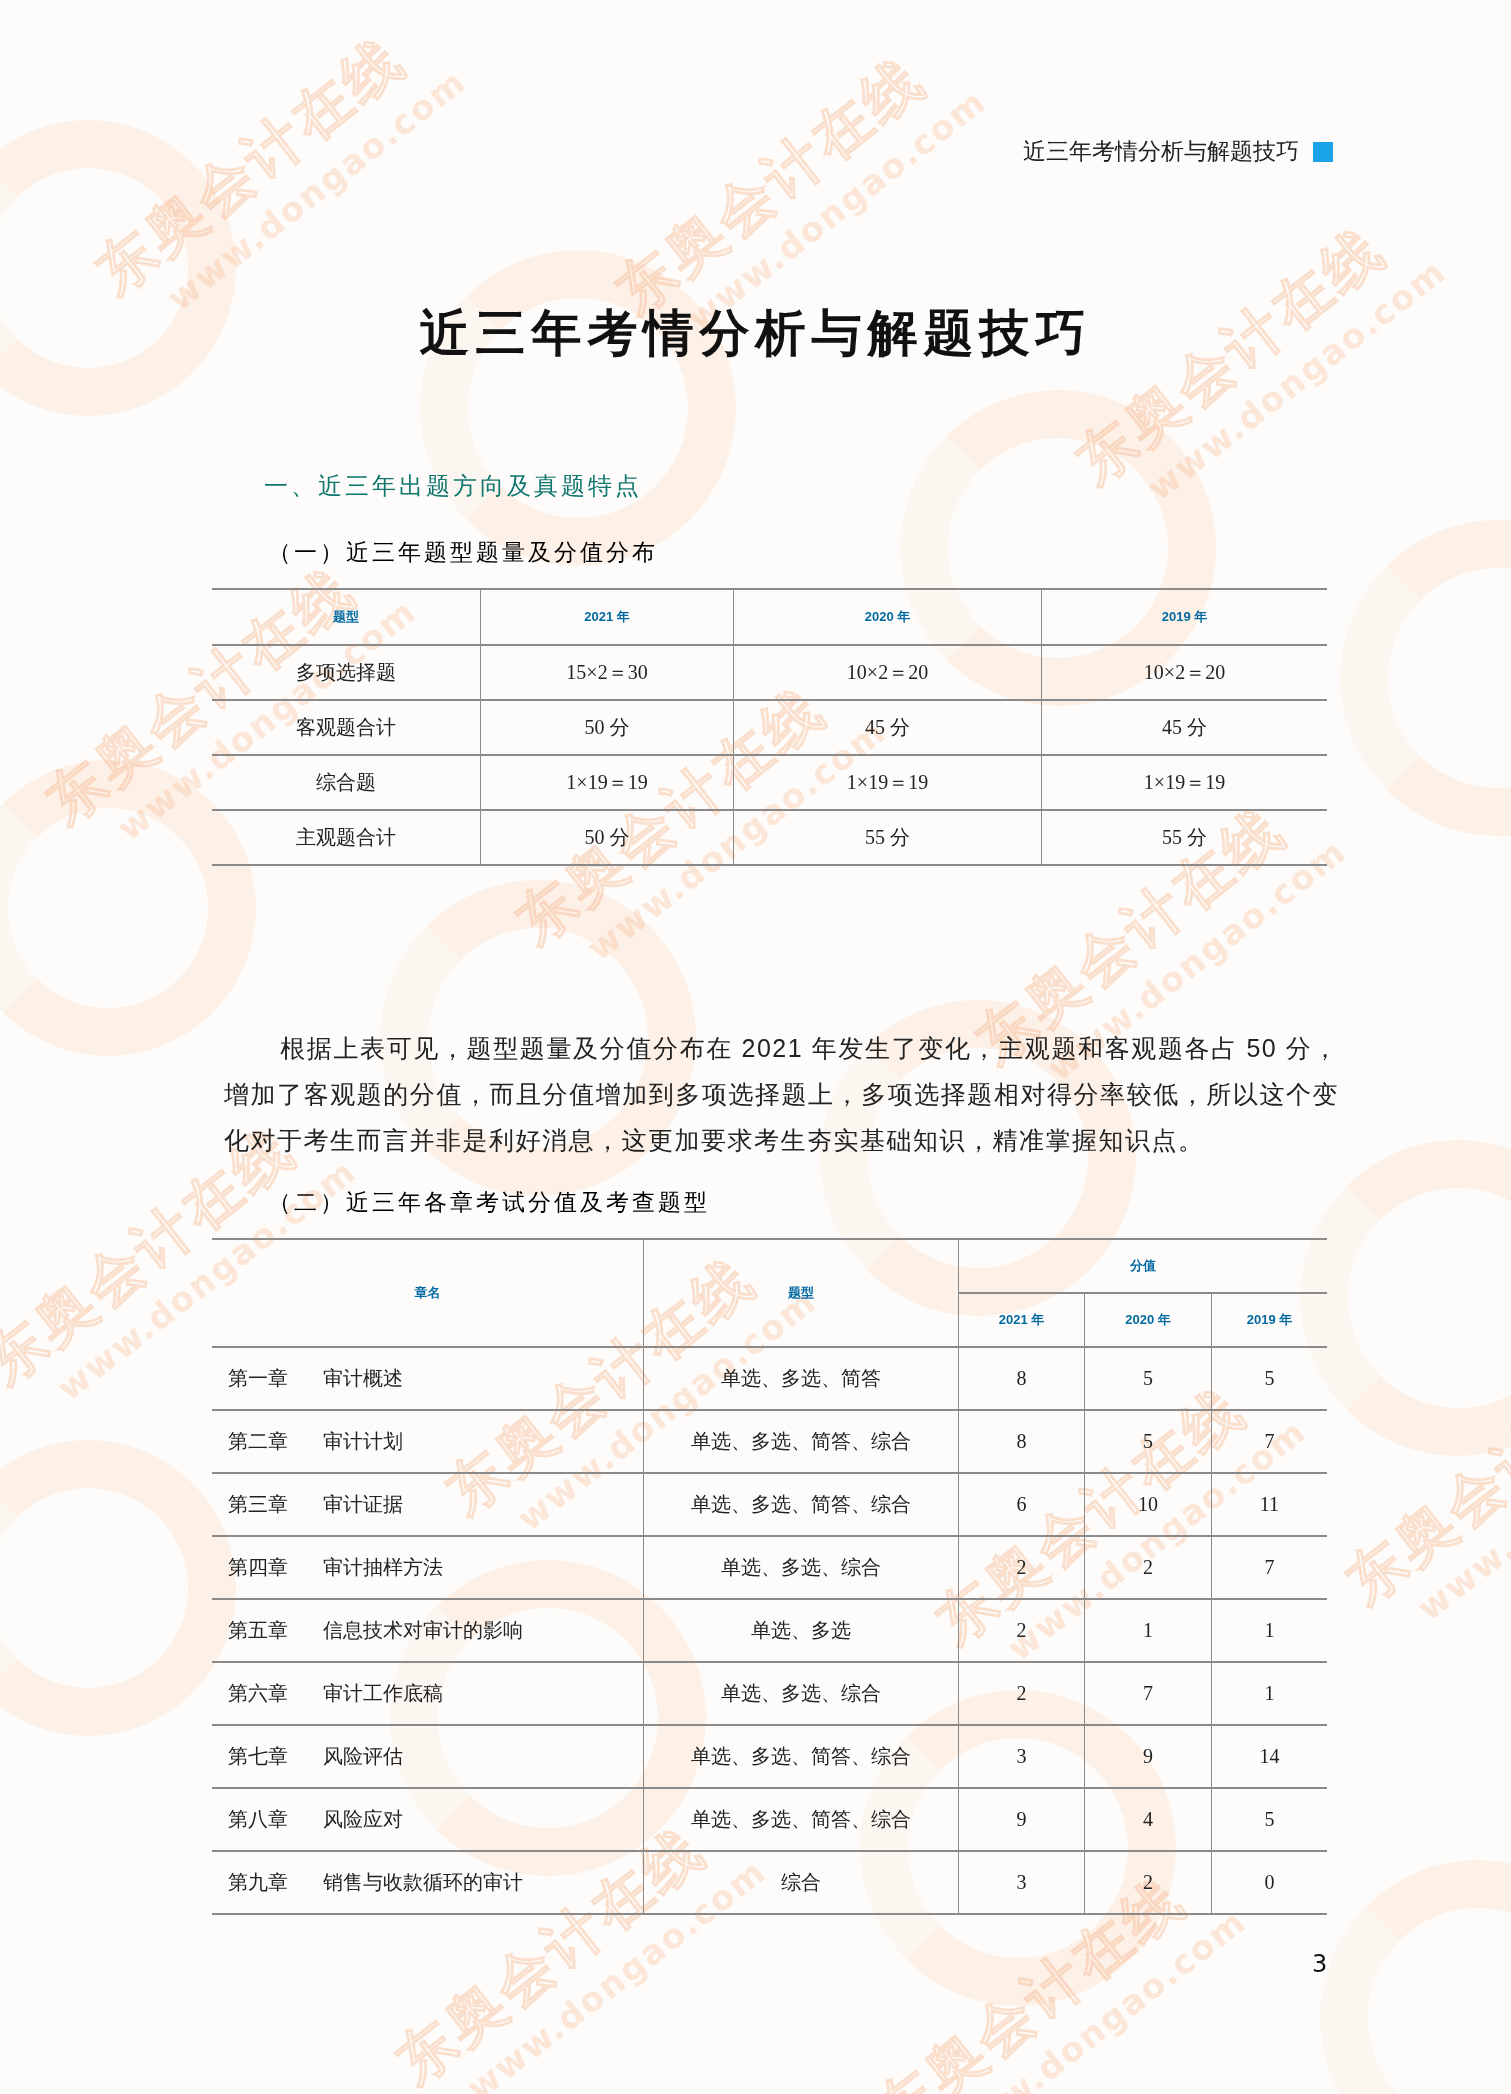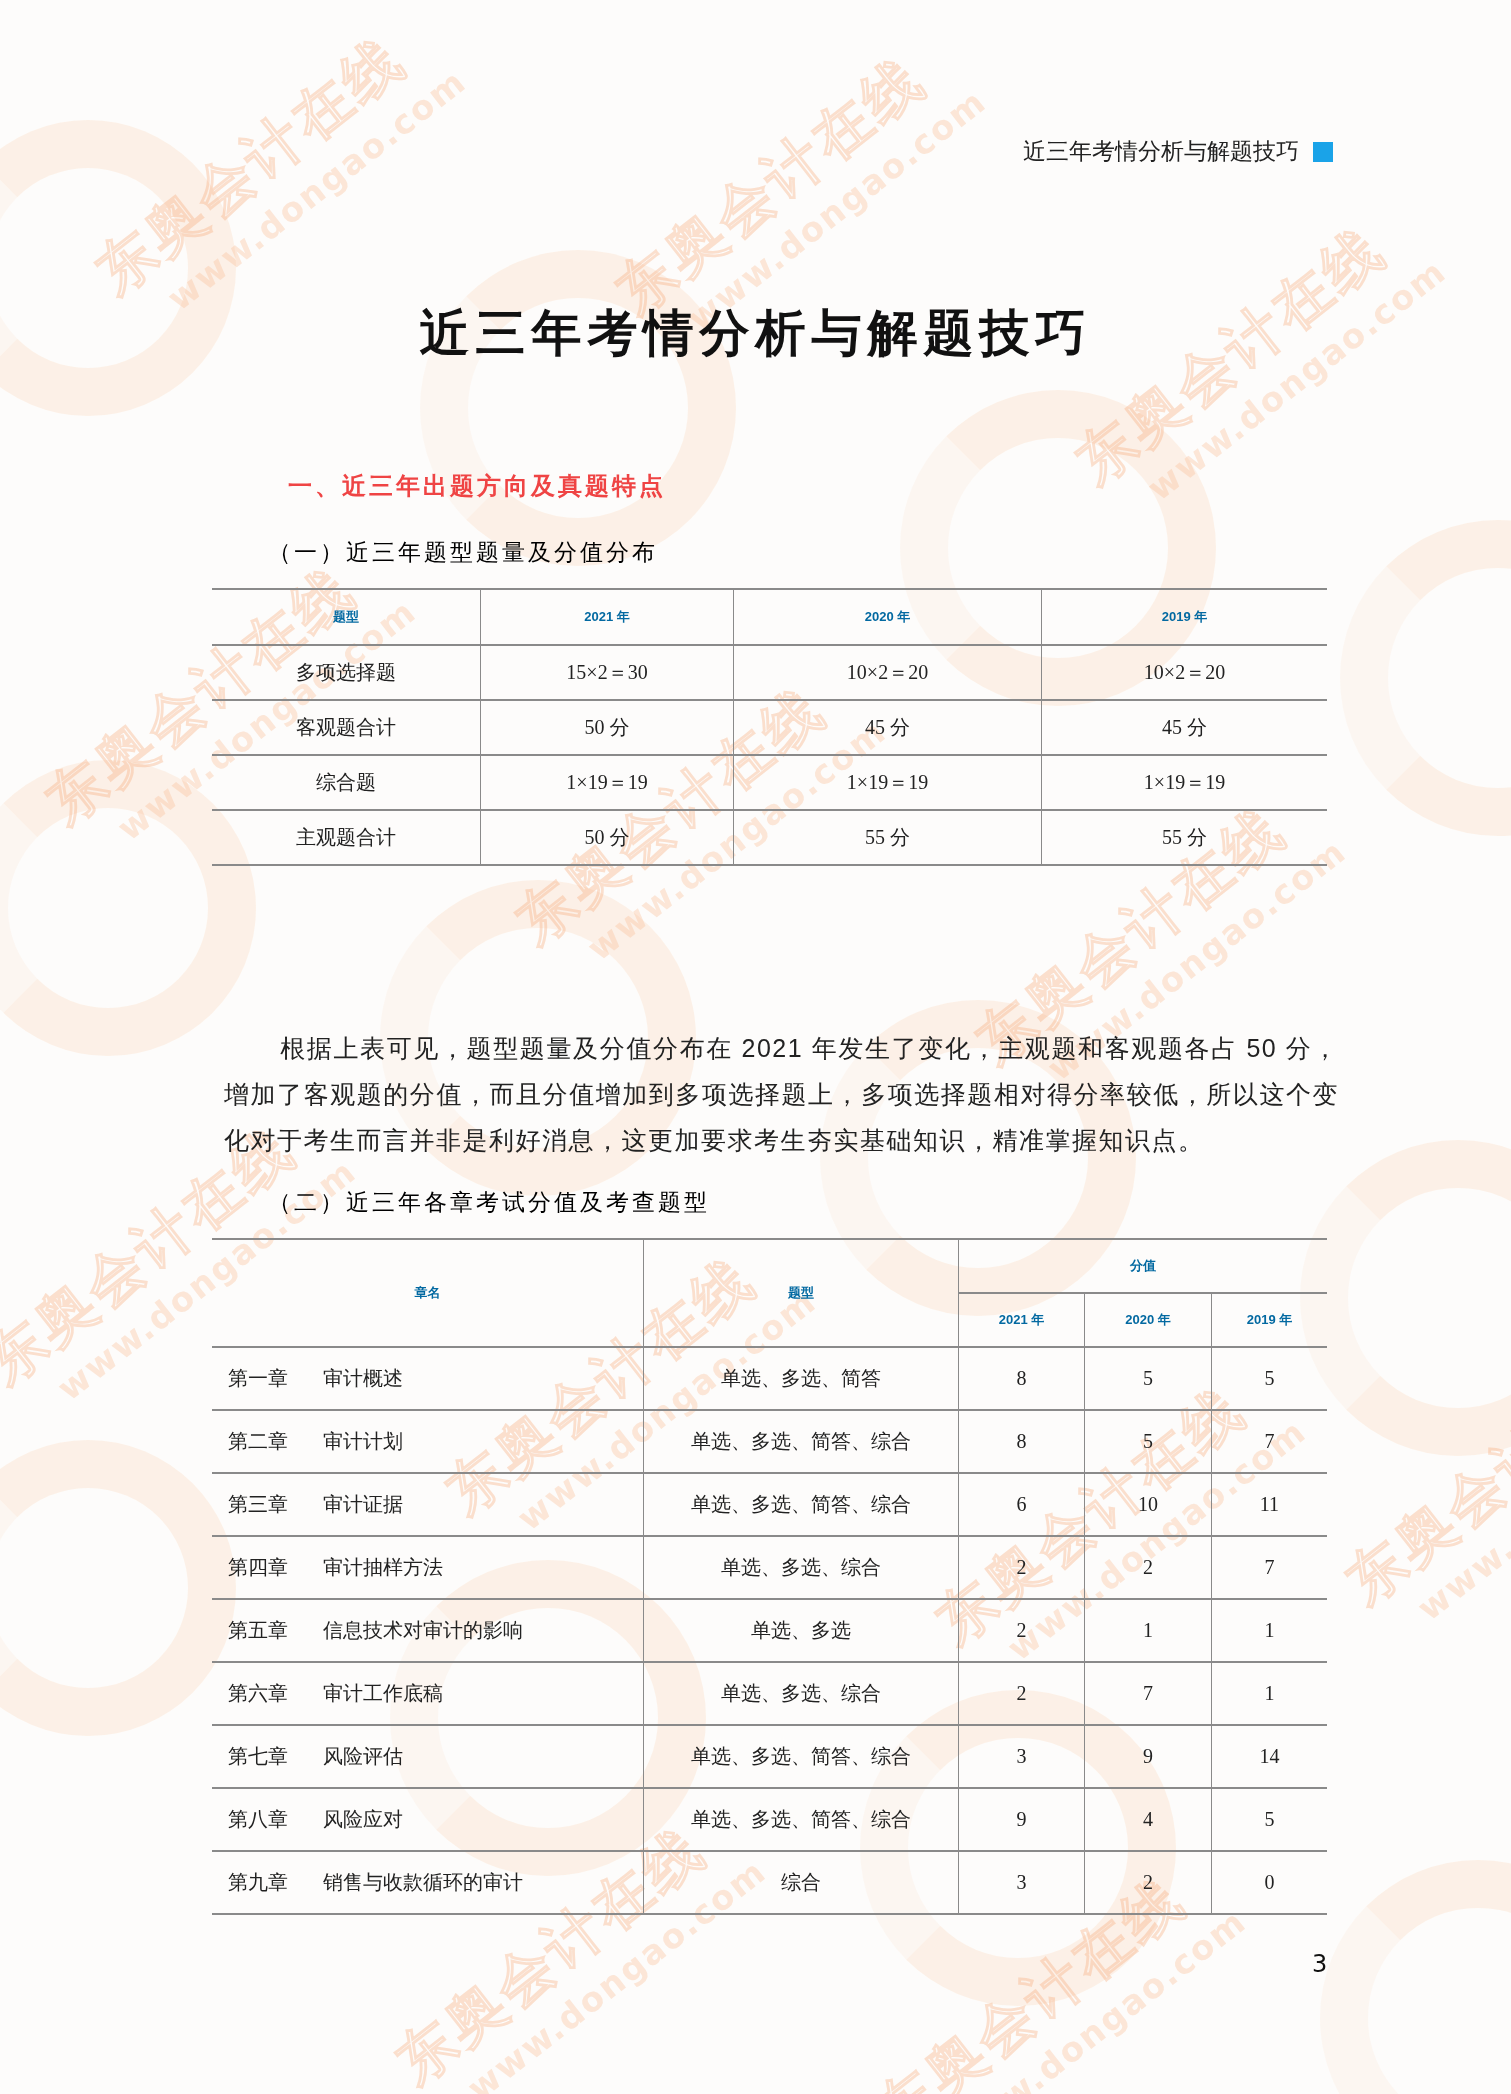--- a/index.html
+++ b/index.html
@@ -32,22 +32,22 @@
     font-family:"DejaVu Sans", sans-serif; font-size:23px; color:#222;
   }
   .running-header .sq { width:20px; height:20px; background:#1aa3e8; display:inline-block; }
 
   .page-title {
     position:absolute; top:300px; left:0; width:1511px; text-align:center;
     font-family:"DejaVu Serif", serif; font-weight:bold; font-size:50px; letter-spacing:6px; color:#111;
   }
 
   .h1 {
-    position:absolute; top:470px; left:288px;
-    font-family:"DejaVu Sans", sans-serif; font-weight:bold; font-size:24px; letter-spacing:3px; color:#ef4444;
+    position:absolute; top:470px; left:264px;
+    font-family:"DejaVu Sans", sans-serif; font-weight:normal; font-size:24px; letter-spacing:3px; color:#0f766e;
   }
   .h2 {
     position:absolute; left:268px;
     font-family:"DejaVu Sans", sans-serif; font-size:23px; letter-spacing:3px; color:#000000;
   }
 
   table.t {
     position:absolute; left:212px; width:1115px;
     border-collapse:collapse;
     font-family:"Liberation Serif", serif; font-size:20px; color:#222;

